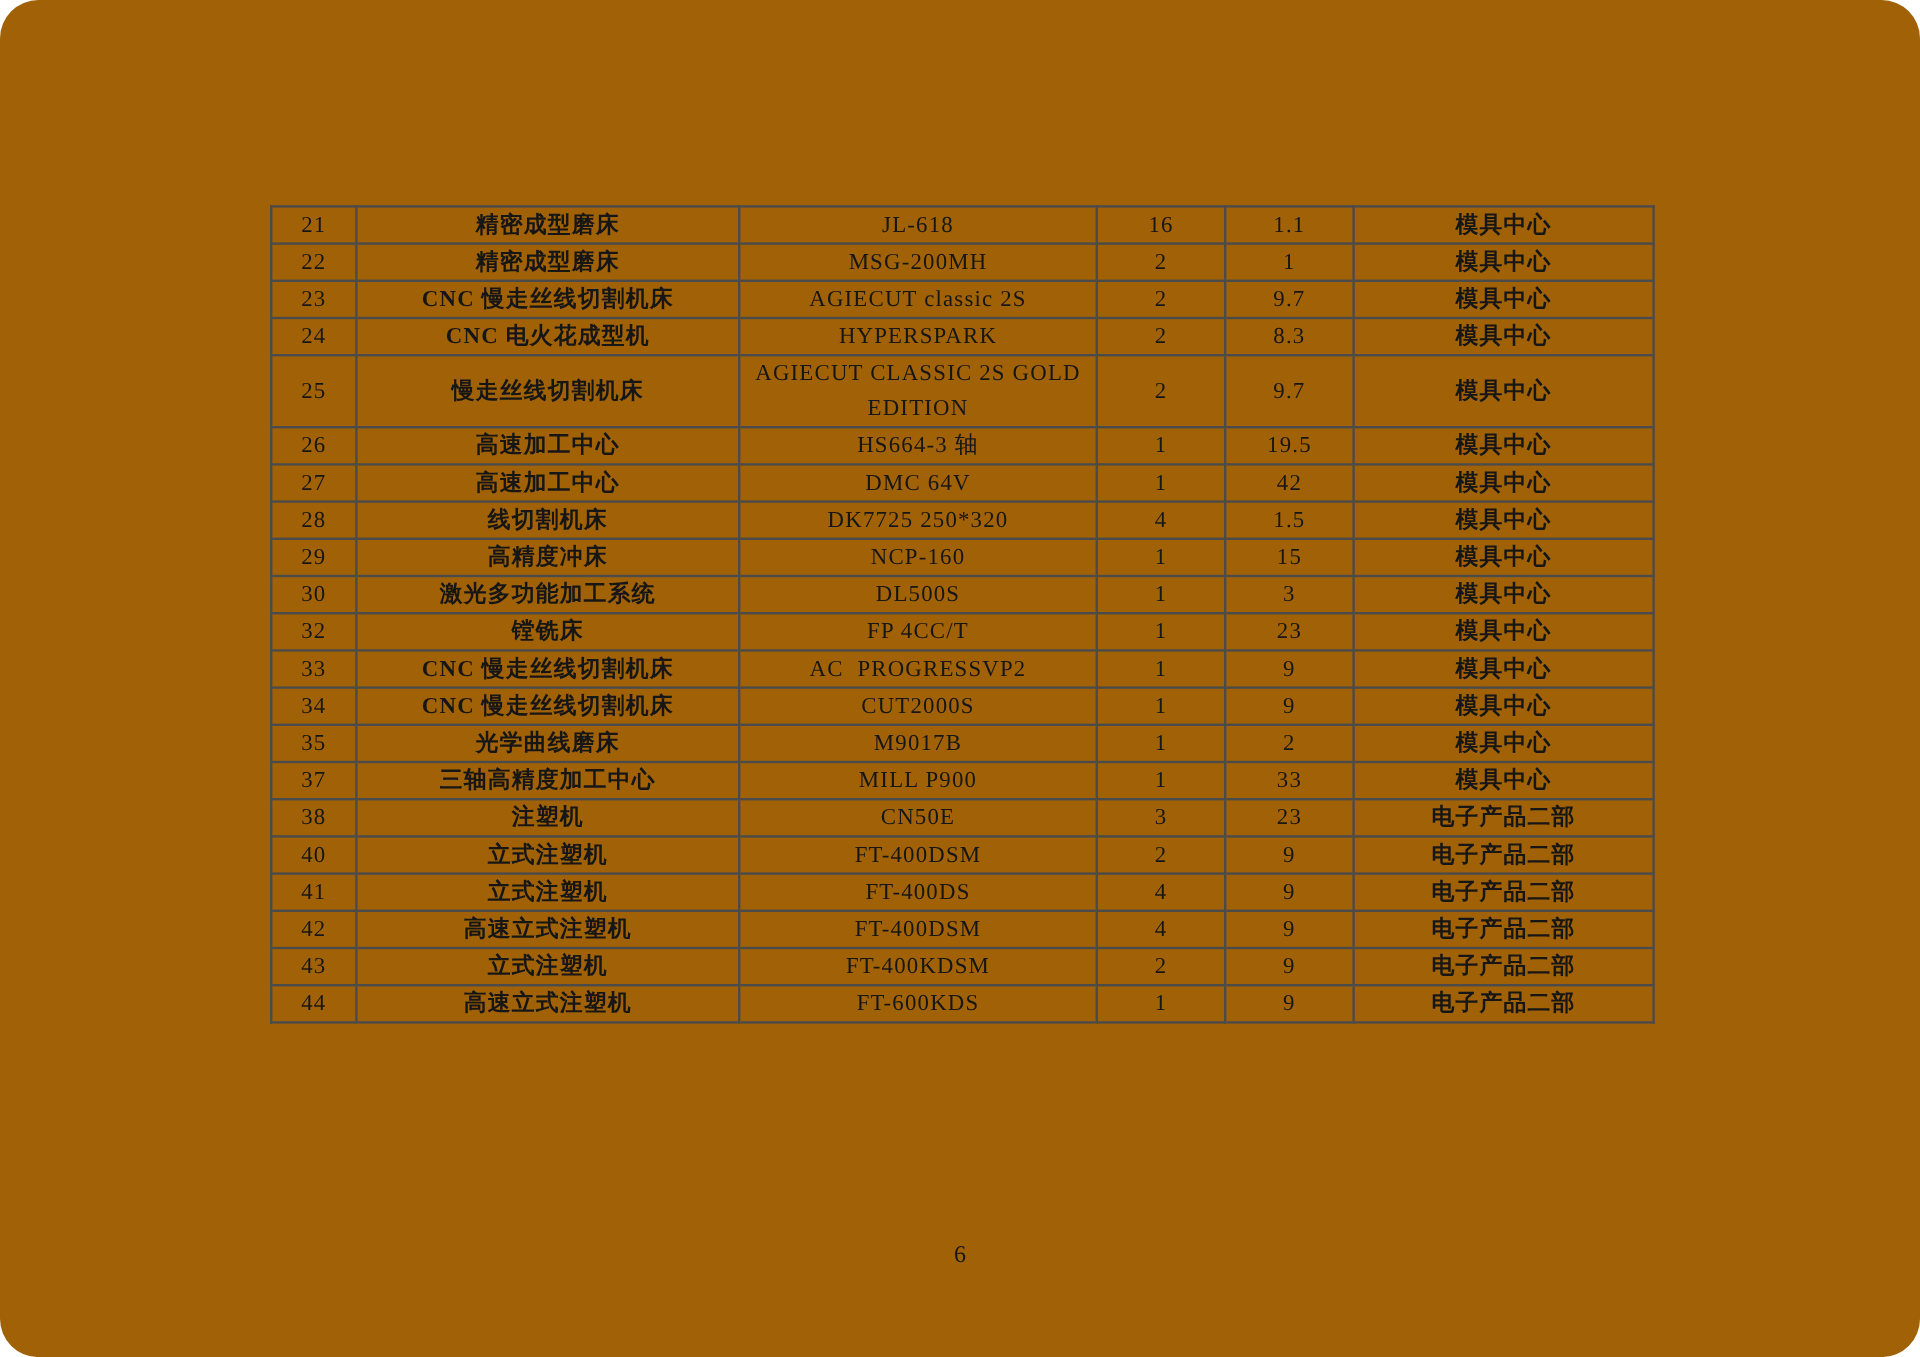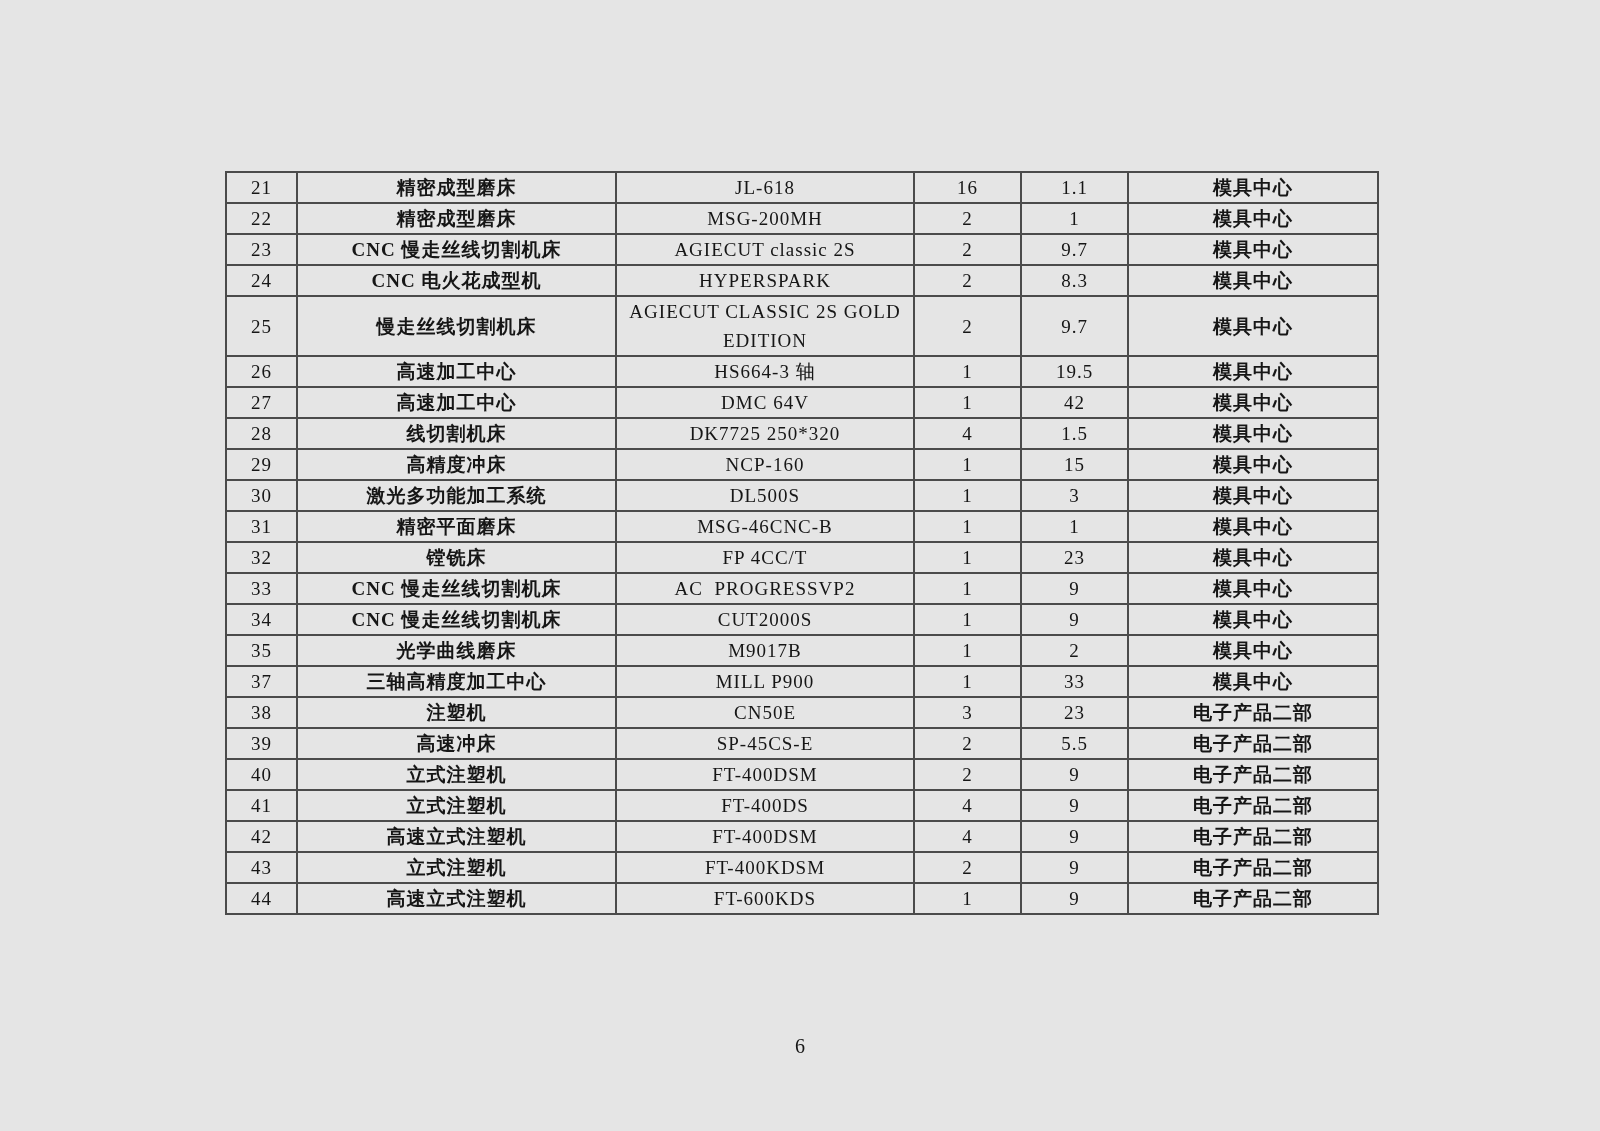--- a/index.html
+++ b/index.html
@@ -10,21 +10,22 @@
   body {
     width: 1600px;
     height: 1131px;
     position: relative;
     font-family: "Liberation Serif", "DejaVu Serif", serif;
     color: #161616;
   }
   .page {
     position: absolute;
     inset: 0;
-    background: #e5e5e5;
+    background: #a16207;
+    border-radius: 32px;
   }
   table.equipment-table {
     position: absolute;
     left: 225px;
     top: 171px;
     width: 1152px;
     border-collapse: collapse;
     table-layout: fixed;
   }
   table.equipment-table td {
@@ -144,28 +145,20 @@
     </tr>
         <tr>
       <td class="cell-no">30</td>
       <td class="cell-name">激光多功能加工系统</td>
       <td class="cell-model">DL500S</td>
       <td class="cell-qty">1</td>
       <td class="cell-val">3</td>
       <td class="cell-dept">模具中心</td>
     </tr>
         <tr>
-      <td class="cell-no">31</td>
-      <td class="cell-name">精密平面磨床</td>
-      <td class="cell-model">MSG-46CNC-B</td>
-      <td class="cell-qty">1</td>
-      <td class="cell-val">1</td>
-      <td class="cell-dept">模具中心</td>
-    </tr>
-        <tr>
       <td class="cell-no">32</td>
       <td class="cell-name">镗铣床</td>
       <td class="cell-model">FP 4CC/T</td>
       <td class="cell-qty">1</td>
       <td class="cell-val">23</td>
       <td class="cell-dept">模具中心</td>
     </tr>
         <tr>
       <td class="cell-no">33</td>
       <td class="cell-name">CNC 慢走丝线切割机床</td>
@@ -200,28 +193,20 @@
     </tr>
         <tr>
       <td class="cell-no">38</td>
       <td class="cell-name">注塑机</td>
       <td class="cell-model">CN50E</td>
       <td class="cell-qty">3</td>
       <td class="cell-val">23</td>
       <td class="cell-dept">电子产品二部</td>
     </tr>
         <tr>
-      <td class="cell-no">39</td>
-      <td class="cell-name">高速冲床</td>
-      <td class="cell-model">SP-45CS-E</td>
-      <td class="cell-qty">2</td>
-      <td class="cell-val">5.5</td>
-      <td class="cell-dept">电子产品二部</td>
-    </tr>
-        <tr>
       <td class="cell-no">40</td>
       <td class="cell-name">立式注塑机</td>
       <td class="cell-model">FT-400DSM</td>
       <td class="cell-qty">2</td>
       <td class="cell-val">9</td>
       <td class="cell-dept">电子产品二部</td>
     </tr>
         <tr>
       <td class="cell-no">41</td>
       <td class="cell-name">立式注塑机</td>

